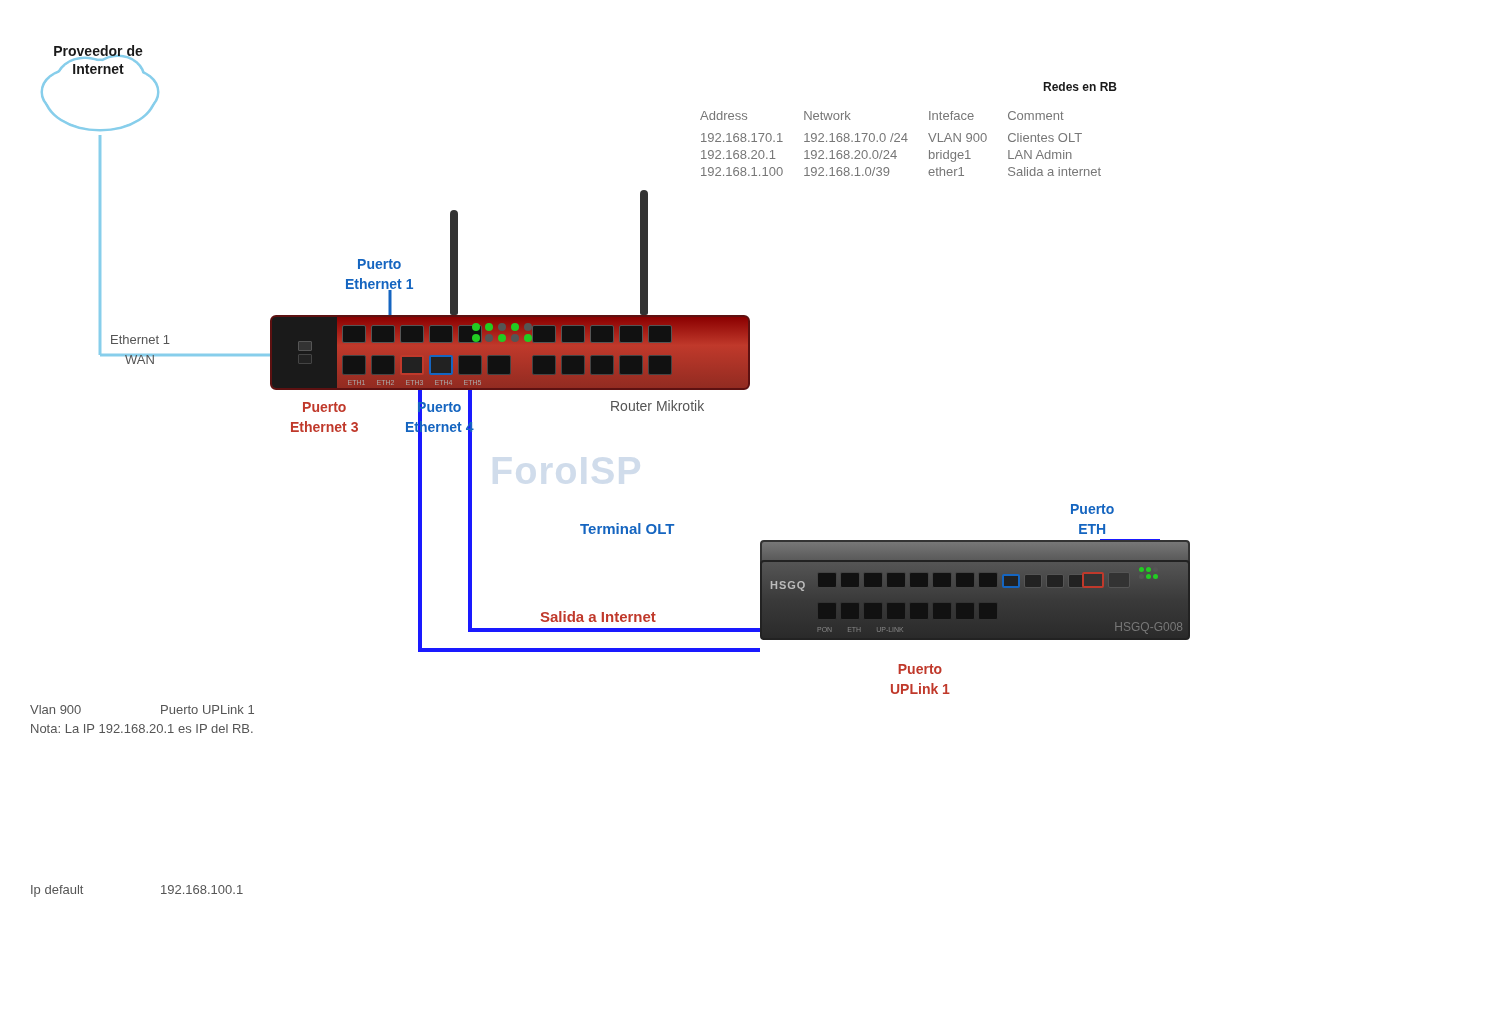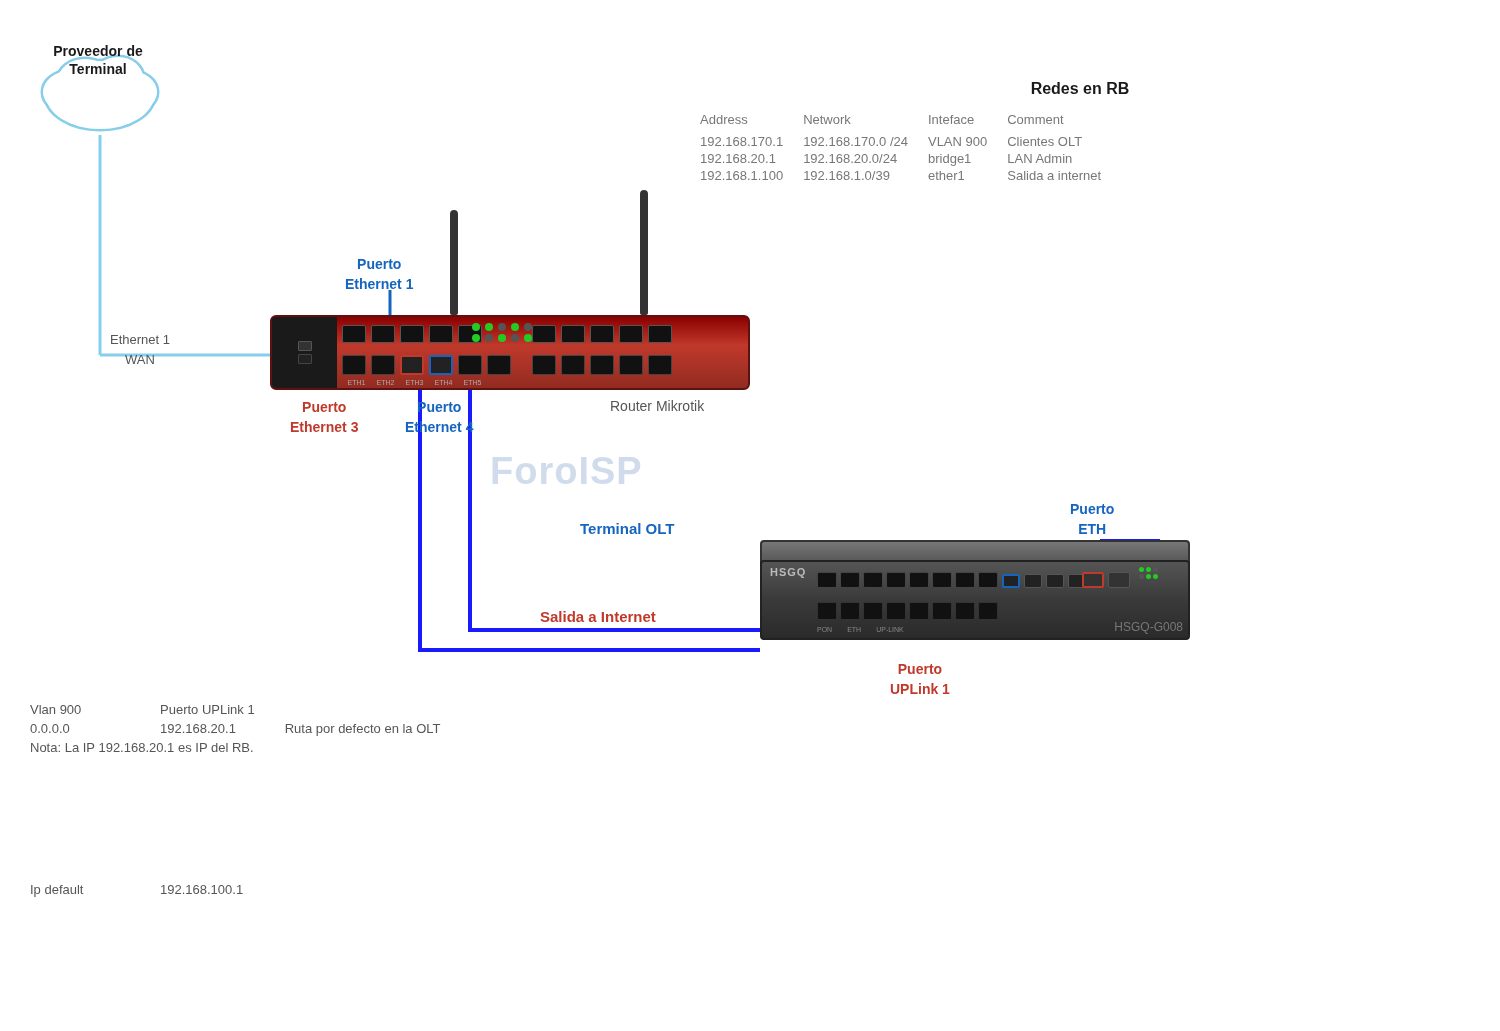--- a/index.html
+++ b/index.html
@@ -207,21 +207,21 @@
     }
 
     
     .redes-rb-section {
       position: absolute;
       top: 80px;
       left: 680px;
       width: 800px;
     }
     .redes-rb-title {
-      font-size: 16px;
+      font-size: 12px;
       font-weight: bold;
       color: #1a1a1a;
       text-align: center;
       margin-bottom: 12px;
     }
 
     
     .datos-nuevos-section {
       position: absolute;
       top: 700px;
@@ -284,21 +284,21 @@
       <ellipse cx="70" cy="65" rx="54" ry="34" fill="white"></ellipse>
       <ellipse cx="40" cy="62" rx="27" ry="21" fill="white"></ellipse>
       <ellipse cx="100" cy="62" rx="27" ry="21" fill="white"></ellipse>
       <ellipse cx="55" cy="50" rx="27" ry="21" fill="white"></ellipse>
       <ellipse cx="88" cy="48" rx="25" ry="21" fill="white"></ellipse>
     </svg>
   </div>
 
   <div class="cloud-label">
     <span>Proveedor de</span><br>
-    <span>Terminal</span>
+    <span>Internet</span>
   </div>
 
   <div class="eth1-wan-label">
     <div>Ethernet 1</div>
     <div>WAN</div>
   </div>
 
   <div class="antenna-left"></div>
 
   <div class="antenna-right"></div>
@@ -380,21 +380,21 @@
     <div style="font-weight:bold;color:#1565C0;">Puerto</div>
     <div style="font-weight:bold;color:#1565C0;">Ethernet 4</div>
   </div>
 
   <div class="router-mikrotik-label">Router Mikrotik</div>
 
   <div class="olt-top-panel"></div>
 
   <div class="olt-body">
 
-    <div style="position:absolute;left:8px;top:4px;font-size:11px;font-weight:bold;color:#bbb;letter-spacing:1px;">HSGQ</div>
+    <div style="position:absolute;left:8px;top:17px;font-size:11px;font-weight:bold;color:#bbb;letter-spacing:1px;">HSGQ</div>
 
     <div style="position:absolute;left:55px;top:10px;display:flex;gap:3px;">
       <div style="width:20px;height:16px;background:#111;border:1px solid #444;border-radius:2px;"></div>
       <div style="width:20px;height:16px;background:#111;border:1px solid #444;border-radius:2px;"></div>
       <div style="width:20px;height:16px;background:#111;border:1px solid #444;border-radius:2px;"></div>
       <div style="width:20px;height:16px;background:#111;border:1px solid #444;border-radius:2px;"></div>
       <div style="width:20px;height:16px;background:#111;border:1px solid #444;border-radius:2px;"></div>
       <div style="width:20px;height:16px;background:#111;border:1px solid #444;border-radius:2px;"></div>
       <div style="width:20px;height:16px;background:#111;border:1px solid #444;border-radius:2px;"></div>
       <div style="width:20px;height:16px;background:#111;border:1px solid #444;border-radius:2px;"></div>
@@ -499,25 +499,20 @@
 
   <div class="datos-nuevos-section">
     <table style="border-collapse:collapse;font-size:13px;color:#555;">
       <tbody>
           <tr>
         <td style="padding:2px 30px 2px 0;min-width:130px;">Vlan 900</td>
         <td style="padding:2px 30px 2px 0;">Puerto UPLink 1</td>
         <td></td>
       </tr>
       <tr>
-        <td style="padding:2px 30px 2px 0;">0.0.0.0</td>
-        <td style="padding:2px 30px 2px 0;">192.168.20.1</td>
-        <td>Ruta  por defecto en la OLT</td>
-      </tr>
-      <tr>
         <td colspan="3" style="padding:2px 0;">Nota: La IP 192.168.20.1 es IP del RB.</td>
       </tr>
     </tbody>
       </table>
   </div>
 
   <div class="datos-defecto-section">
     <table style="border-collapse:collapse;font-size:13px;color:#555;">
       <tbody>
           <tr>

